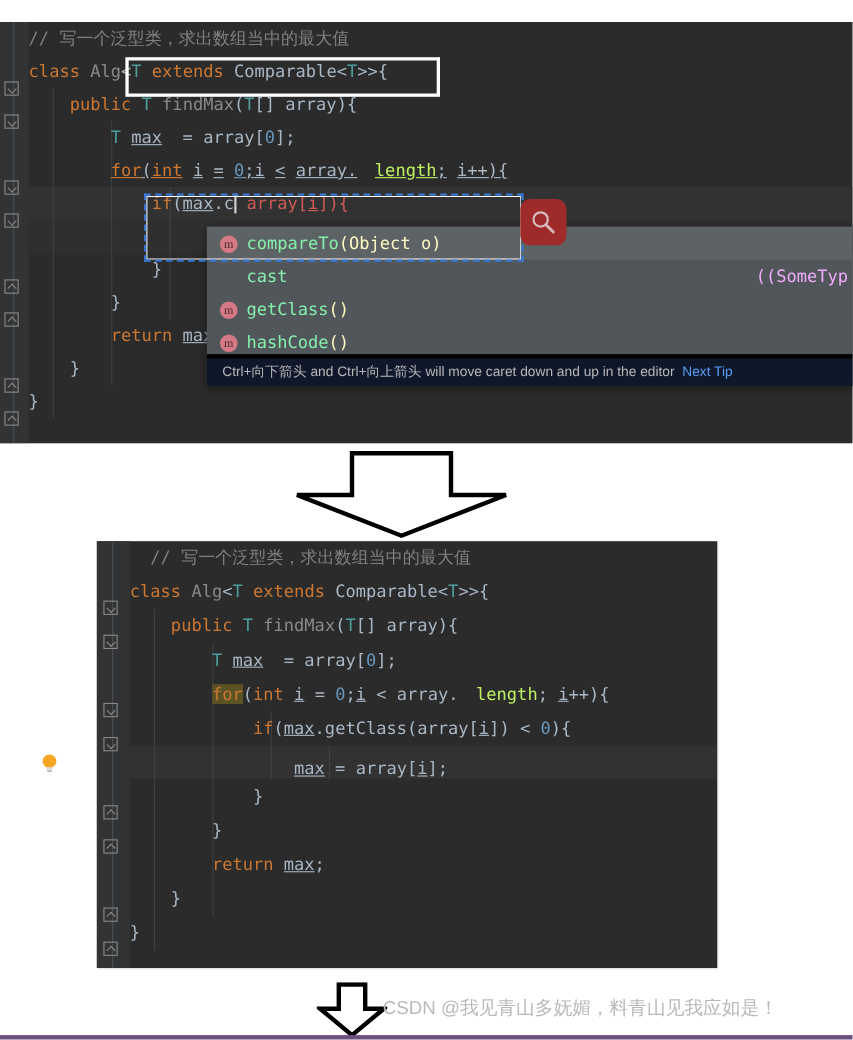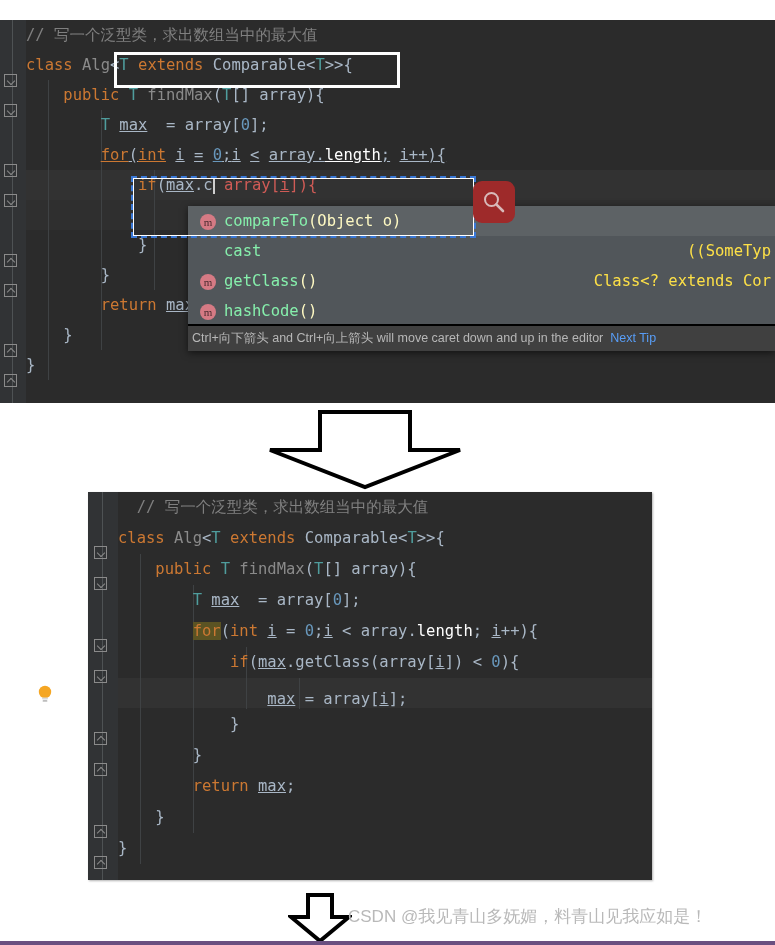--- a/index.html
+++ b/index.html
@@ -47,21 +47,21 @@
   .indentguide{
     position:absolute;width:1px;background:#3f4244;
   }
 
   
   .kw{color:#cc7832;}
   .cmt{color:#808080;}
   .typ{color:#4f9d9d;}
   .fn{color:#8a8a8a;}
   .num{color:#6897bb;}
-  .fld{color:#ffffff;}
+  .fld{color:#bef264;margin-left:16px;}
   .txt{color:#a9b7c6;}
   .str{color:#cf5b56;}
   .u{text-decoration:underline;}
   .forhl{background:#5b5323;color:#cc7832;}
   .currentline{position:absolute;left:0;right:0;height:30px;background:#323232;}
 
   
   #generic-box{
     position:absolute;left:114px;top:52px;width:286px;height:36px;
     border:3px solid #ffffff;box-sizing:border-box;
@@ -83,27 +83,27 @@
   .cmp-row.sel{background:#5d6265;}
   .micon{
     display:inline-block;width:16px;height:16px;border-radius:50%;
     background:#d57a84;color:#4a2b2f;font-size:11px;line-height:16px;
     text-align:center;vertical-align:middle;
     font-family:"Liberation Serif",serif;margin-right:8px;
   }
   .mname{color:#86efac;}
   .msig{color:#fef9c3;}
   .rtype{
-    position:absolute;right:4px;top:0;color:#fde047;
+    position:absolute;right:4px;top:0;color:#f0abfc;
   }
   #cmp-hint{
     position:absolute;left:0;right:0;bottom:0;height:25px;line-height:25px;
-    background:#404040;border-top:2px solid #000000;
+    background:#0f172a;border-top:4px solid #000000;
     font-family:"Liberation Sans",sans-serif;font-size:12.5px;
-    color:#b7b7b7;padding-left:4px;white-space:nowrap;
+    color:#b7b7b7;padding-left:14px;white-space:nowrap;
   }
   #cmp-hint .nexttip{color:#589df6;}
 
   
   #dashed-sel{
     position:absolute;left:131px;top:176px;width:345px;height:62px;
     border:2px dashed #3a78d6;
     box-shadow:inset 0 0 0 1px #ffffff;
     box-sizing:border-box;pointer-events:none;
   }
@@ -212,21 +212,20 @@
     <span class="rtype"></span>
   </div>
 
   <div class="cmp-row">
     <span class="micon" style="visibility:hidden">m</span><span class="mname">cast</span><span class="msig"></span>
     <span class="rtype">((SomeTyp</span>
   </div>
 
   <div class="cmp-row">
     <span class="micon">m</span><span class="mname">getClass</span><span class="msig">()</span>
-    <span class="rtype">Class&lt;? extends Cor</span>
   </div>
 
   <div class="cmp-row">
     <span class="micon">m</span><span class="mname">hashCode</span><span class="msig">()</span>
     <span class="rtype"></span>
   </div>
 
   <div id="cmp-hint">
     <span>Ctrl+向下箭头 and Ctrl+向上箭头 will move caret down and up in the editor</span>&nbsp;&nbsp;<span class="nexttip">Next Tip</span>
   </div>

